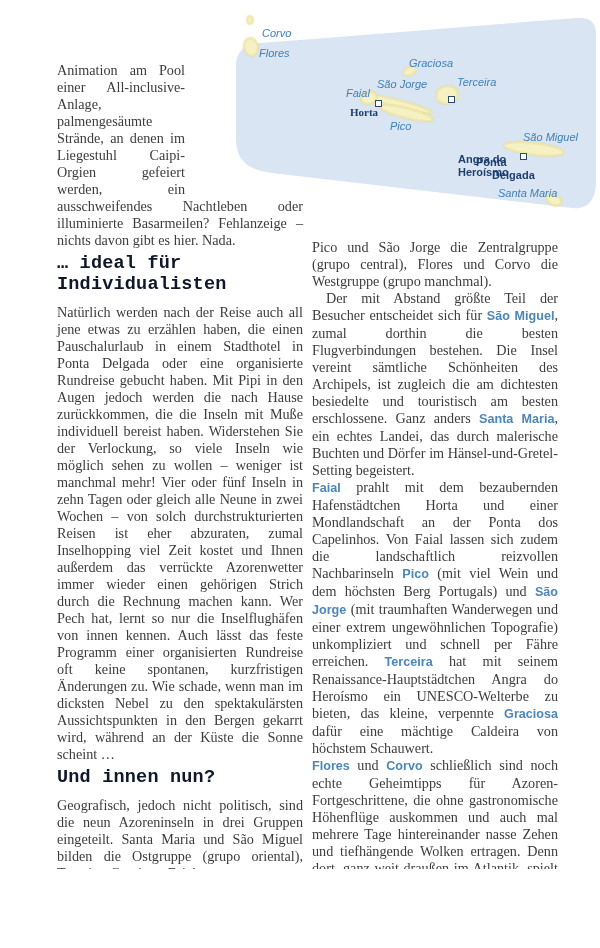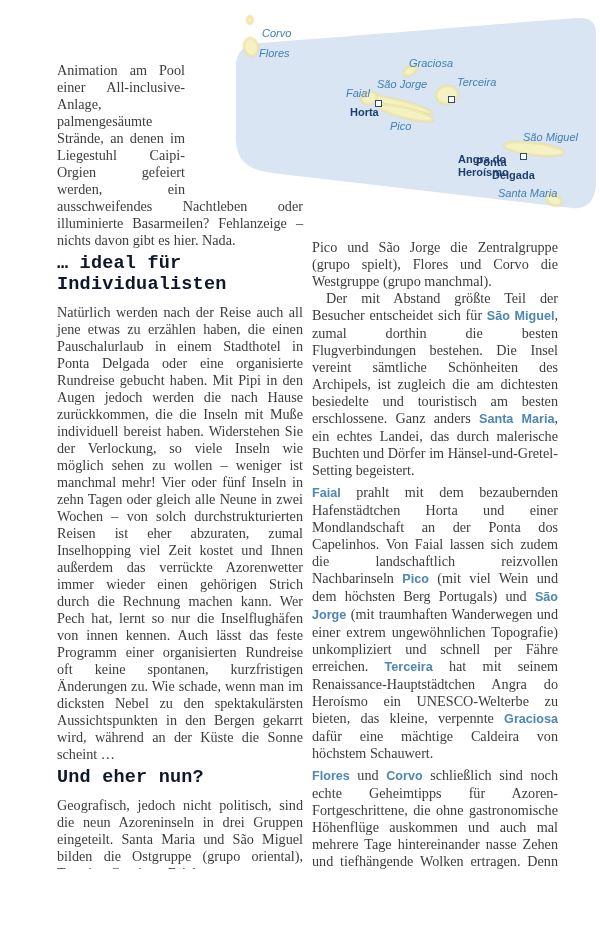--- a/index.html
+++ b/index.html
@@ -21,21 +21,21 @@
   .col-right{left:312px;top:239px;}
   .body{margin:0;font-family:"Liberation Serif",serif;font-size:14.2px;line-height:17px;
         color:#3c3c3c;text-align:justify;hyphens:auto;-webkit-hyphens:auto;}
   .map-spacer{float:right;width:118px;height:134px;}
   h2.sec{margin:4px 0 9px 0;font-family:Liberation Mono, monospace;font-weight:700;
          font-size:18.5px;letter-spacing:0.2px;color:#0f172a;}
   .s-n{}
   .s-i{}
   .s-kw{font-family:"Liberation Sans",sans-serif;font-weight:bold;font-size:12.6px;color:#4d87b3;}
   .indent{text-indent:14px;}
-  .gap{margin-top:5px;}
+  .gap{}
 </style>
 </head>
 <body>
 
 <div class="page">
 
   <div class="map">
     <svg id="map-svg" width="372" height="212" viewBox="0 0 372 212">
       <path id="sea-path" d="M 30 33 C 150 24, 280 13, 347 8 C 360 7, 366 12, 366 24
                L 366 172 C 366 190, 357 200, 342 198 L 42 163
@@ -55,45 +55,45 @@
         <div class="island-label" style="left: 29px; top: 37px;">Flores</div>
         <div class="island-label" style="left: 179px; top: 47px;">Graciosa</div>
         <div class="island-label" style="left: 147px; top: 68px;">São Jorge</div>
         <div class="island-label" style="left: 116px; top: 77px;">Faial</div>
         <div class="island-label" style="left: 227px; top: 66px;">Terceira</div>
         <div class="island-label" style="left: 160px; top: 110px;">Pico</div>
         <div class="island-label" style="left: 293px; top: 121px;">São Miguel</div>
         <div class="island-label" style="left: 268px; top: 177px;">Santa Maria</div>
         <div class="city-marker" style="left: 144.5px; top: 89.5px;"></div>
         <div class="city-label" style="left: 120px; top: 96px; width: 40px; text-align: left;">
-          <span style="display: block;">Horta</span>
+          <span style="display: block; font-family: Liberation Serif, serif;">Horta</span>
         </div>
         <div class="city-marker" style="left: 217.5px; top: 85.5px;"></div>
         <div class="city-label" style="left: 228px; top: 95px; width: 60px; text-align: left; margin-top: 48px;">
           <span style="display: block;">Angra do</span>
           <span style="display: block;">Heroísmo</span>
         </div>
         <div class="city-marker" style="left: 289.5px; top: 142.5px;"></div>
         <div class="city-label" style="left: 246px; top: 146px; width: 44px; ">
           <span style="display: block;">Ponta</span>
           <span style="display: block; margin-left: 16px;">Delgada</span>
         </div>
       </div>
   </div>
 
   <div class="col col-left">
     <p class="body"><span class="map-spacer"></span><span class="s-n">Animation am Pool einer All-inclusive-Anlage, palmengesäumte Strände, an denen im Liegestuhl Caipi-Orgien gefeiert werden, ein ausschweifendes Nachtleben oder illuminierte Basarmeilen? Fehlanzeige – nichts davon gibt es hier. </span><span class="s-i">Nada.</span></p>
 
     <h2 class="sec">… ideal für Individualisten</h2>
     <p class="body"><span class="s-n">Natürlich werden nach der Reise auch all jene etwas zu erzählen haben, die einen Pauschalurlaub in einem Stadthotel in Ponta Delgada oder eine organisierte Rundreise gebucht haben. Mit Pipi in den Augen jedoch werden die nach Hause zurückkommen, die die Inseln mit Muße individuell bereist haben. Widerstehen Sie der Verlockung, so viele Inseln wie möglich sehen zu wollen – weniger ist manchmal mehr! Vier oder fünf Inseln in zehn Tagen oder gleich alle Neune in zwei Wochen – von solch durchstrukturierten Reisen ist eher abzuraten, zumal Inselhopping viel Zeit kostet und Ihnen außerdem das verrückte Azorenwetter immer wieder einen gehörigen Strich durch die Rechnung machen kann. Wer Pech hat, lernt so nur die Inselflughäfen von innen kennen. Auch lässt das feste Programm einer organisierten Rundreise oft keine spontanen, kurzfristigen Änderungen zu. Wie schade, wenn man im dicksten Nebel zu den spektakulärsten Aussichtspunkten in den Bergen gekarrt wird, während an der Küste die Sonne scheint …</span></p>
 
-    <h2 class="sec">Und eher nun?</h2>
+    <h2 class="sec">Und innen nun?</h2>
     <p class="body"><span class="s-n">Geografisch, jedoch nicht politisch, sind die neun Azoreninseln in drei Gruppen eingeteilt. Santa Maria und São Miguel bilden die Ostgruppe </span><span class="s-i">(grupo oriental)</span><span class="s-n">, Terceira, Graciosa, Faial,</span></p>
   </div>
 
   <div class="col col-right">
-    <p class="body"><span class="s-n">Pico und São Jorge die Zentralgruppe </span><span class="s-i">(grupo spielt)</span><span class="s-n">, Flores und Corvo die Westgruppe </span><span class="s-i">(grupo manchmal)</span><span class="s-n">.</span></p>
+    <p class="body"><span class="s-n">Pico und São Jorge die Zentralgruppe </span><span class="s-i">(grupo central)</span><span class="s-n">, Flores und Corvo die Westgruppe </span><span class="s-i">(grupo manchmal)</span><span class="s-n">.</span></p>
     <p class="body indent"><span class="s-n">Der mit Abstand größte Teil der Besucher entscheidet sich für </span><span class="s-kw">São Miguel</span><span class="s-n">, zumal dorthin die besten Flugverbindungen bestehen. Die Insel vereint sämtliche Schönheiten des Archipels, ist zugleich die am dichtesten besiedelte und touristisch am besten erschlossene. Ganz anders </span><span class="s-kw">Santa Maria</span><span class="s-n">, ein echtes Landei, das durch malerische Buchten und Dörfer im Hänsel-und-Gretel-Setting begeistert.</span></p>
     <p class="body gap"><span class="s-kw">Faial</span><span class="s-n"> prahlt mit dem bezaubernden Hafenstädtchen Horta und einer Mondlandschaft an der Ponta dos Capelinhos. Von Faial lassen sich zudem die landschaftlich reizvollen Nachbarinseln </span><span class="s-kw">Pico</span><span class="s-n"> (mit viel Wein und dem höchsten Berg Portugals) und </span><span class="s-kw">São Jorge</span><span class="s-n"> (mit traumhaften Wanderwegen und einer extrem ungewöhnlichen Topografie) unkompliziert und schnell per Fähre erreichen. </span><span class="s-kw">Terceira</span><span class="s-n"> hat mit seinem Renaissance-Hauptstädtchen Angra do Heroísmo ein UNESCO-Welterbe zu bieten, das kleine, verpennte </span><span class="s-kw">Graciosa</span><span class="s-n"> dafür eine mächtige Caldeira von höchstem Schauwert.</span></p>
     <p class="body gap"><span class="s-kw">Flores</span><span class="s-n"> und </span><span class="s-kw">Corvo</span><span class="s-n"> schließlich sind noch echte Geheimtipps für Azoren-Fortgeschrittene, die ohne gastronomische Höhenflüge auskommen und auch mal mehrere Tage hintereinander nasse Zehen und tiefhängende Wolken ertragen. Denn dort, ganz weit draußen im Atlantik, spielt das Wetter öfters mal die Drama-Queen!</span></p>
   </div>
 
 </div>
 
 </body></html>

